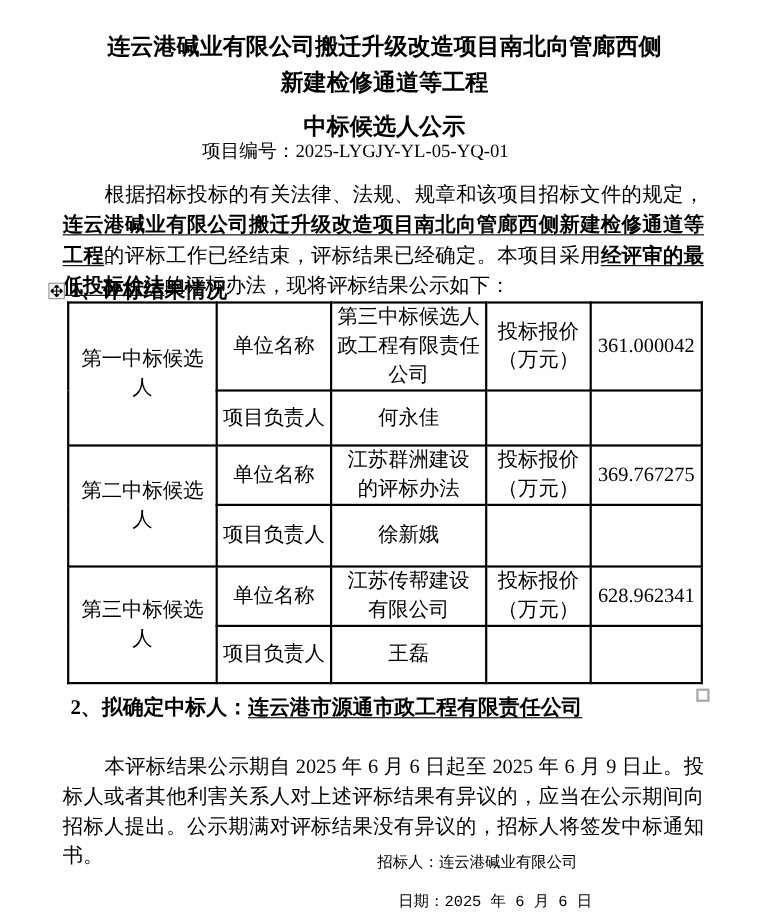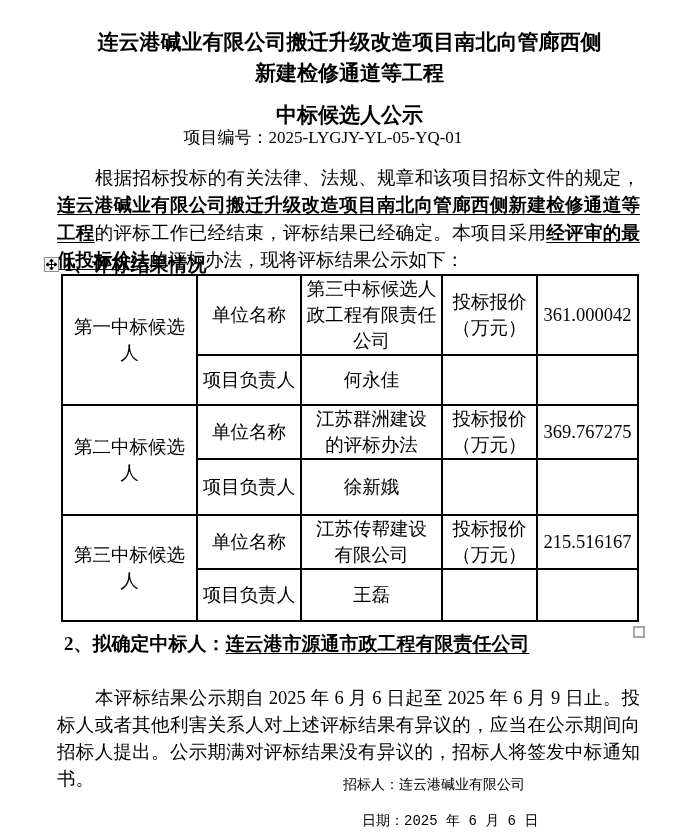--- a/index.html
+++ b/index.html
@@ -15,21 +15,21 @@
   .abs { position: absolute; }
   .title {
     left: 0; width: 699px;
     text-align: center;
     font-weight: bold;
     font-size: 21px;
     line-height: 32px;
     white-space: nowrap;
   }
   .t1 { top: 14px; margin-top: 12px; }
-  .t2 { top: 59px; font-family: Liberation Mono, monospace; }
+  .t2 { top: 59px; }
   .t3 { top: 99px; }
   .project-no {
     left: 0; width: 646px; top: 127px;
     text-align: center;
     font-size: 17px;
     line-height: 21px;
   }
   .intro {
     left: 57px; width: 583px; top: 146px;
     font-size: 18.5px;
@@ -162,21 +162,21 @@
         <td></td>
       </tr>
 
       <tr style="height:49px;">
         <td rowspan="2">第三中标候选人</td>
         <td>单位名称</td>
         <td class="pre">江苏传帮建设
 有限公司</td>
         <td class="pre">投标报价
 （万元）</td>
-        <td>215.516167</td>
+        <td>628.962341</td>
       </tr>
       <tr style="height:52px;">
         <td>项目负责人</td>
         <td>王磊</td>
         <td></td>
         <td></td>
       </tr>
     </tbody>
   </table>
 

